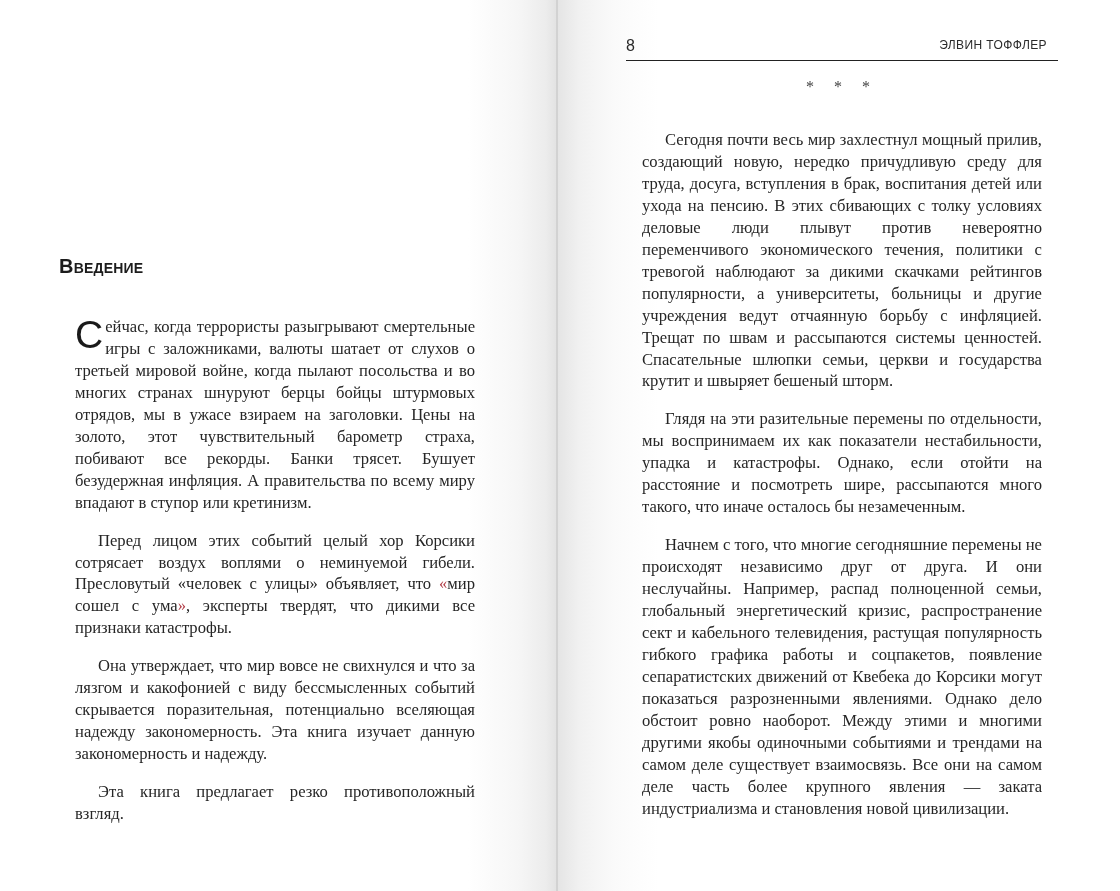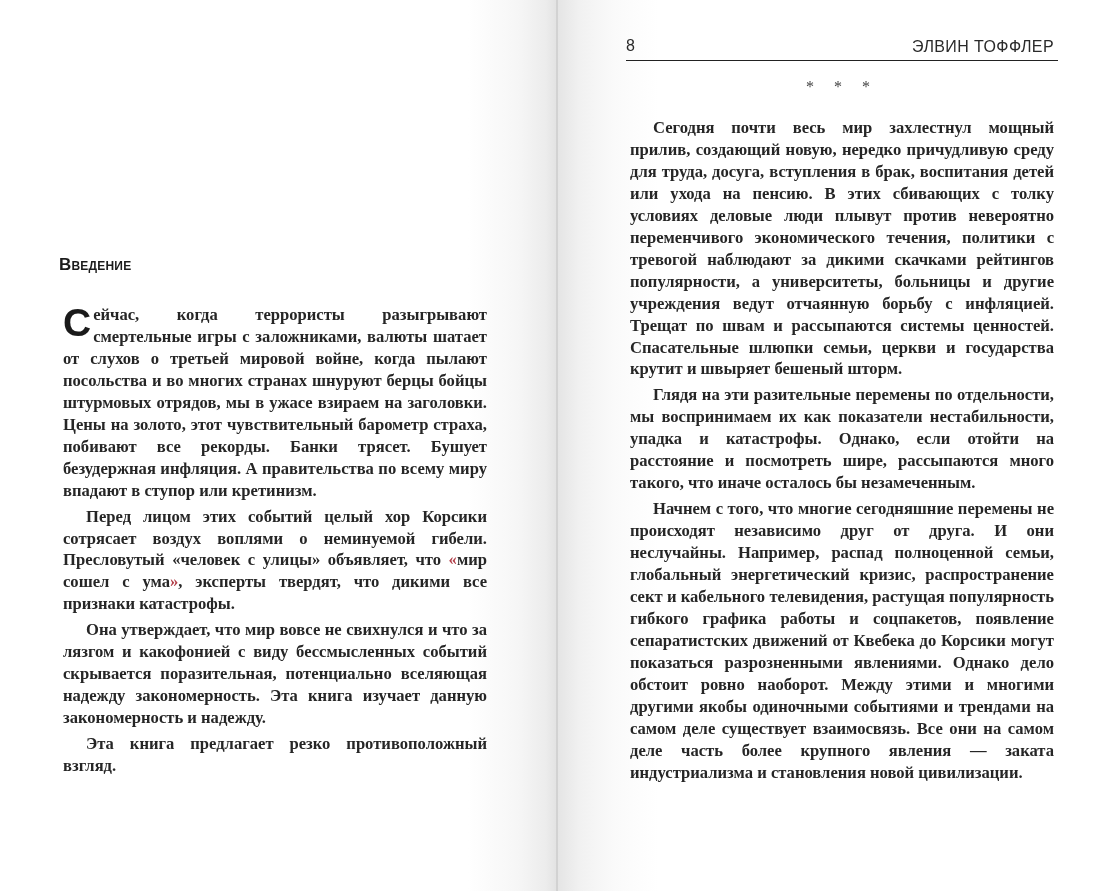--- a/index.html
+++ b/index.html
@@ -15,35 +15,35 @@
   .page-right { left:557px; width:563px;
     background:linear-gradient(to right,#e4e4e4 0%,#f1f1f1 4%,#fafafa 10%,#ffffff 18%,#ffffff 100%); }
   .spine { position:absolute; left:556px; top:0; width:2px; height:891px; background:#d2d2d2; }
 
   .running-head {
     position:absolute; left:626px; top:36px; width:432px; height:24px;
     border-bottom:1.5px solid #222;
     font-family:"Liberation Sans","DejaVu Sans",sans-serif;
   }
   .page-number { position:absolute; left:0; top:1px; font-size:16px; color:#2a2a2a; }
-  .author-name { position:absolute; right:4px; top:2px; font-size:16px; letter-spacing:0.4px; color:#2a2a2a; }
+  .author-name { position:absolute; right:11px; top:2px; font-size:12px; letter-spacing:0.4px; color:#2a2a2a; }
 
   .section-break { position:absolute; left:626px; top:78px; width:432px; text-align:center;
     font-size:16px; letter-spacing:8px; color:#444; }
 
   .chapter-title {
     position:absolute; left:59px; top:255px;
     font-family:"Liberation Sans","DejaVu Sans",sans-serif;
-    font-weight:bold; font-size:17px; color:#1c1c1c; font-variant:small-caps; letter-spacing:0.2px;
+    font-weight:bold; font-size:20px; color:#1c1c1c; font-variant:small-caps; letter-spacing:0.2px;
   }
 
   .text-block { position:absolute; font-size:16.6px; line-height:21.95px; text-align:justify; }
   .left-text { left:59px; top:300px; width:432px; }
   .right-text { left:626px; top:113px; width:432px; }
-  .para { margin:4px; text-indent:23px;font-weight:bold; }
+  .para { margin:16px; text-indent:23px; }
   .para.first { text-indent:0; }
   .drop-cap {
     float:left; font-family:"Liberation Sans","DejaVu Sans",sans-serif;
     font-size:39px; line-height:34px; margin:2px 2px 0 0; color:#1a1a1a;
   }
   .red-quote { color:#b3404a; }
 </style>
 </head>
 <body>
 

